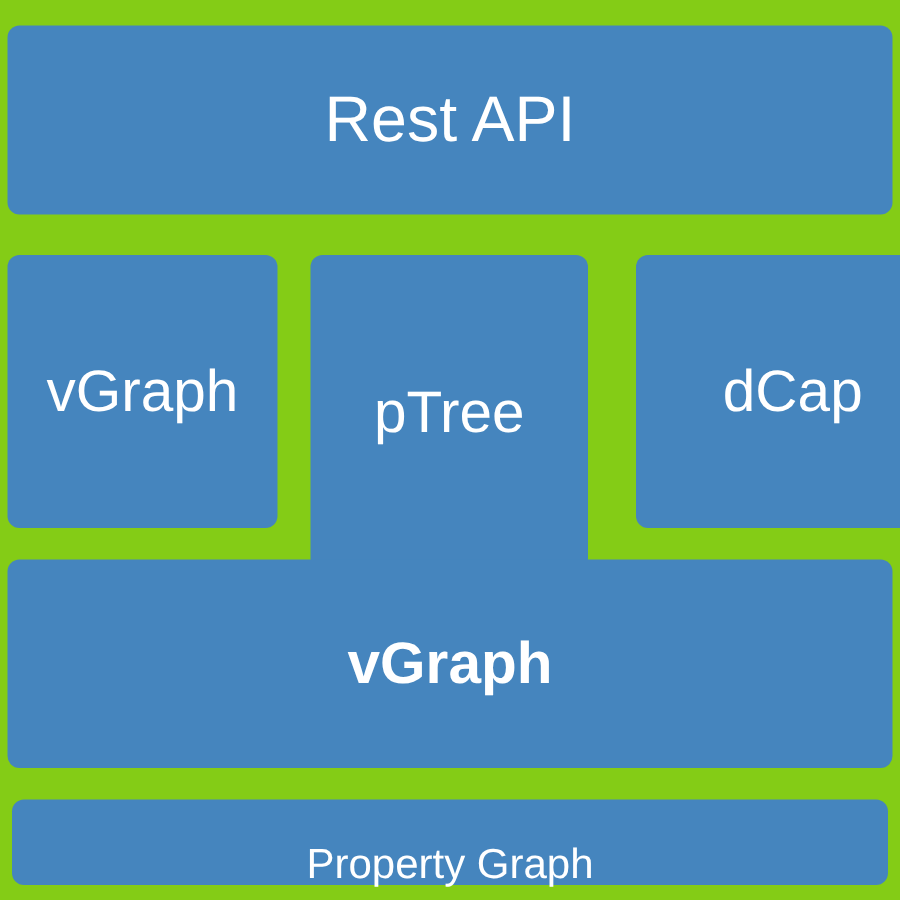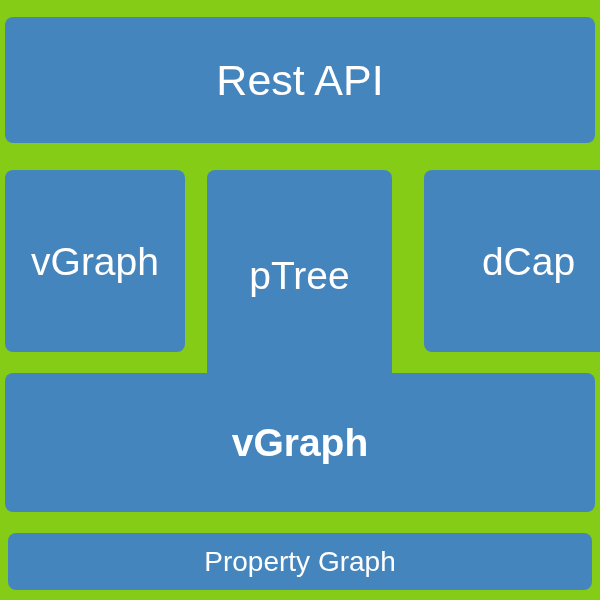--- a/index.html
+++ b/index.html
@@ -73,20 +73,21 @@
     font-weight: bold;
   }
 
   
   #box-property-graph {
     left: 8px;
     top: 533px;
     width: 584px;
     height: 57px;
     font-size: 28px;
+    align-items: flex-end;
   }
 
   .box-label {
     display: block;
     pointer-events: none;
   }
 </style>
 </head>
 <body>
 

